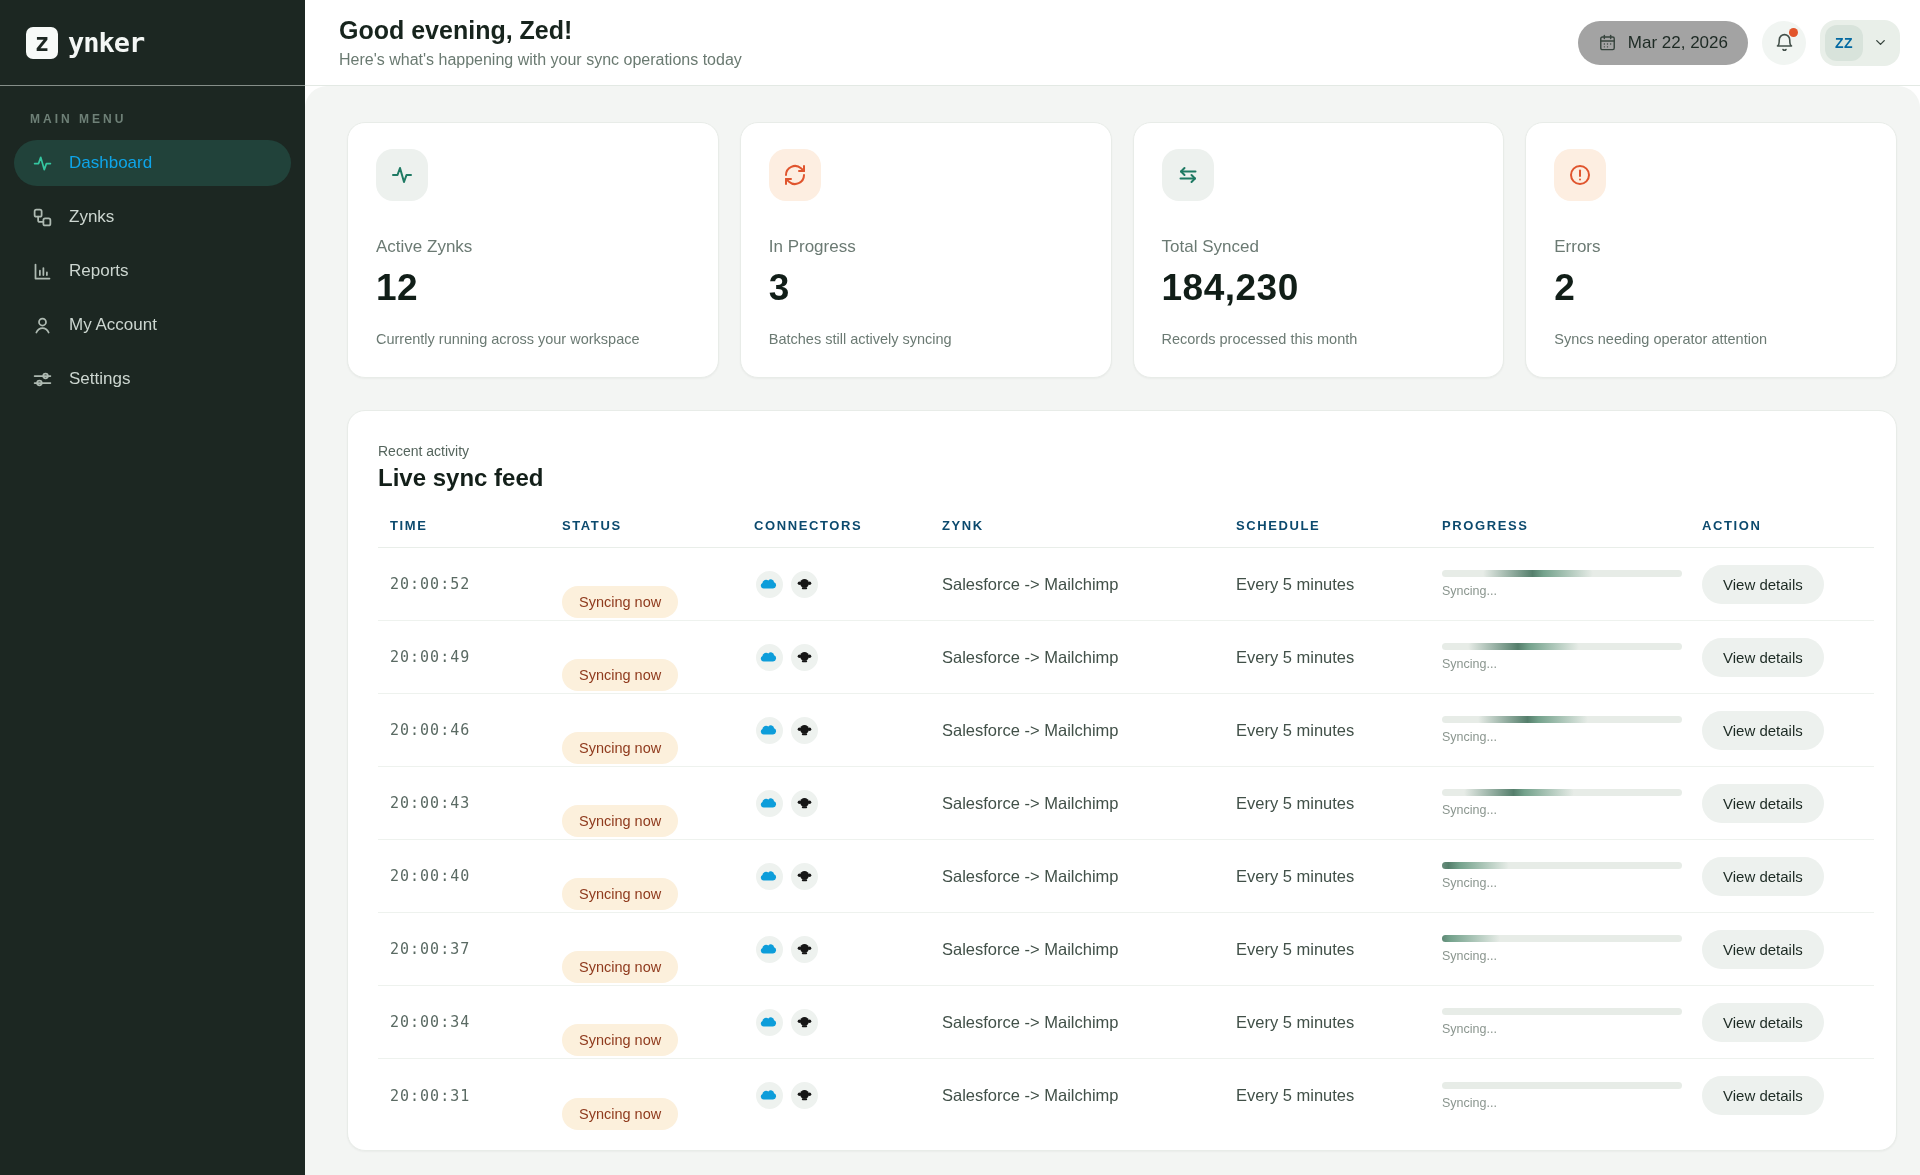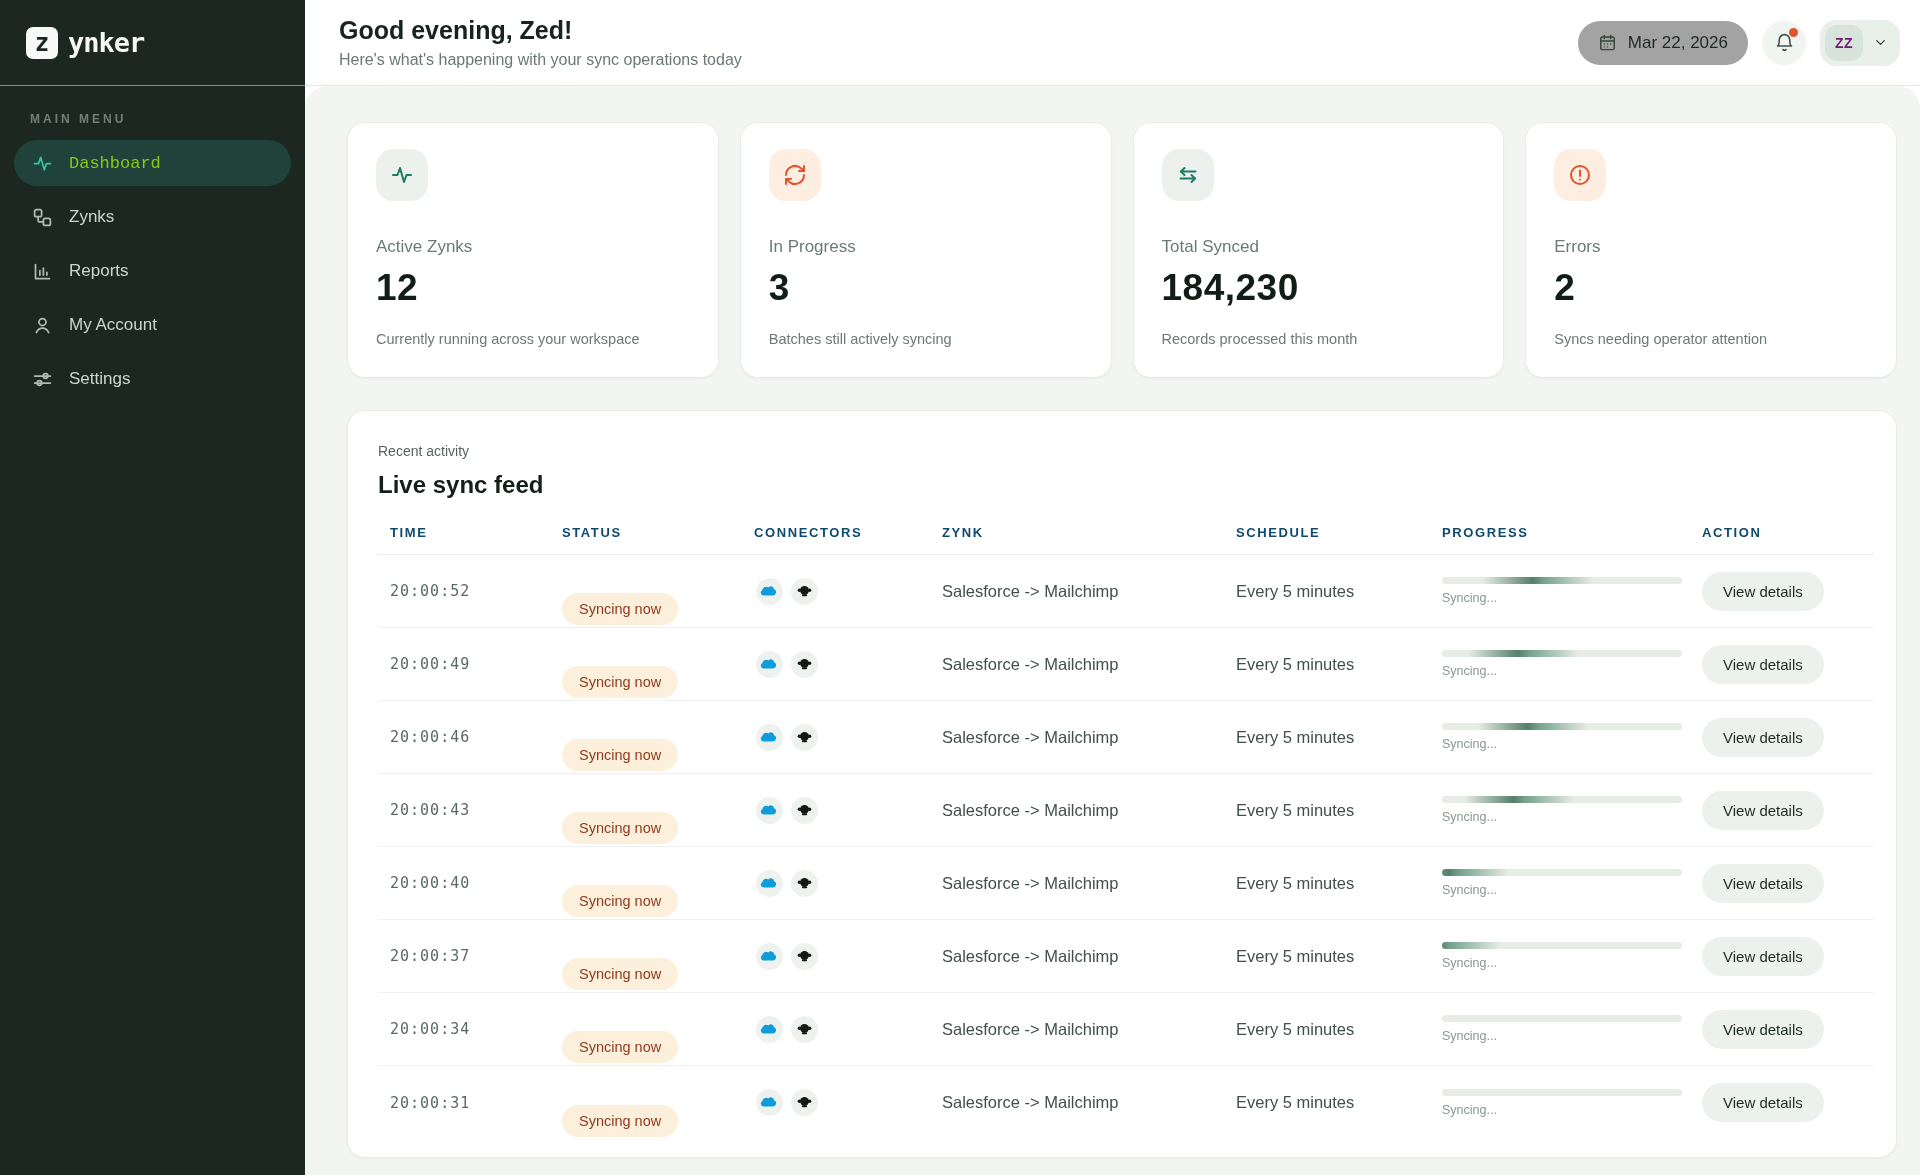--- a/index.html
+++ b/index.html
@@ -35,21 +35,21 @@
     letter-spacing:3px; color:#6e8077;
   }
   .nav { display:flex; flex-direction:column; gap:8px; padding:0 14px; }
   .nav-item {
     display:flex; align-items:center; gap:16px; height:46px;
     padding:0 18px; border-radius:999px; cursor:pointer;
     color:#ccd6d0; font-size:17px;
   }
   .nav-item svg { width:21px; height:21px; stroke:#aebab2; stroke-width:2; fill:none;
     stroke-linecap:round; stroke-linejoin:round; }
-  .nav-item.active { background:#21423a; color:#84cc16;font-family:Liberation Mono, monospace; }
+  .nav-item.active { background:#21423a; color:#0ea5e9; }
   .nav-item.active svg { stroke:#35c6a0; }
   
   .main { flex:1; display:flex; flex-direction:column; background:#ffffff; }
   .topbar {
     height:86px; min-height:86px; display:flex; align-items:center;
     padding:0 20px 0 34px; justify-content:space-between;
     border-bottom:1px solid #e3e9e4; background:#ffffff;
   }
   .greeting h1 { font-size:25px; font-weight:bold; color:#17241d; }
   .greeting p { font-size:16px; color:#6a7a71; margin-top:6px; }
@@ -70,21 +70,21 @@
     position:absolute; top:7px; right:8px; width:9px; height:9px;
     border-radius:50%; background:#e2552c;
   }
   .avatar-pill {
     display:flex; align-items:center; gap:10px; background:#e9efe9;
     border:none; border-radius:16px; padding:5px 12px 5px 5px; cursor:pointer;
   }
   .avatar-box {
     width:38px; height:36px; border-radius:12px; background:#d8e3db;
     display:flex; align-items:center; justify-content:center;
-    font-size:14px; font-weight:bold; color:#701a75; letter-spacing:0.5px;
+    font-size:14px; font-weight:bold; color:#0369a1; letter-spacing:0.5px;
   }
   .avatar-pill svg { width:15px; height:15px; stroke:#37443d; stroke-width:2.2; fill:none; stroke-linecap:round; stroke-linejoin:round; }
   
   .surface {
     flex:1; background:#f3f5f3; border-radius:22px 22px 0 0;
     padding:36px 23px 0 42px; overflow:hidden;
   }
   .cards { display:flex; gap:21px; }
   .card {
     flex:1; background:#ffffff; border:1px solid #e8ece8; border-radius:18px;
@@ -102,21 +102,21 @@
   .card-label { margin-top:36px; font-size:17px; color:#6b7a73; }
   .card-value { margin-top:10px; font-size:37px; font-weight:bold; color:#111e18; letter-spacing:0.5px; }
   .card-caption { margin-top:22px; font-size:14.5px; color:#6b7a73; }
   
   .panel {
     margin-top:32px; background:#ffffff; border:1px solid #e8ece8;
     border-radius:18px; padding:32px 22px 18px 30px;
     box-shadow:0 1px 2px rgba(20,35,28,0.04);
   }
   .panel-eyebrow { font-size:14px; color:#55655d; }
-  .panel-title { font-size:24px; font-weight:bold; color:#131f19; margin-top:12px; }
+  .panel-title { font-size:24px; font-weight:bold; color:#131f19; margin-top:5px; }
   .grid-row {
     display:grid;
     grid-template-columns:172px 192px 188px 294px 206px 260px 1fr;
     align-items:center;
   }
   .thead { margin-top:26px; padding:0 0 14px 12px; border-bottom:1px solid #e9eee9; }
   .th { font-size:13px; font-weight:bold; letter-spacing:1.6px; color:#0c4a6e; }
   .trow { height:73px; border-bottom:1px solid #eef2ee; padding-left:12px; }
   .trow:last-child { border-bottom:none; }
   .cell-time { font-family:"DejaVu Sans Mono", monospace; font-size:15px; color:#5a6a63; letter-spacing:1px; }

